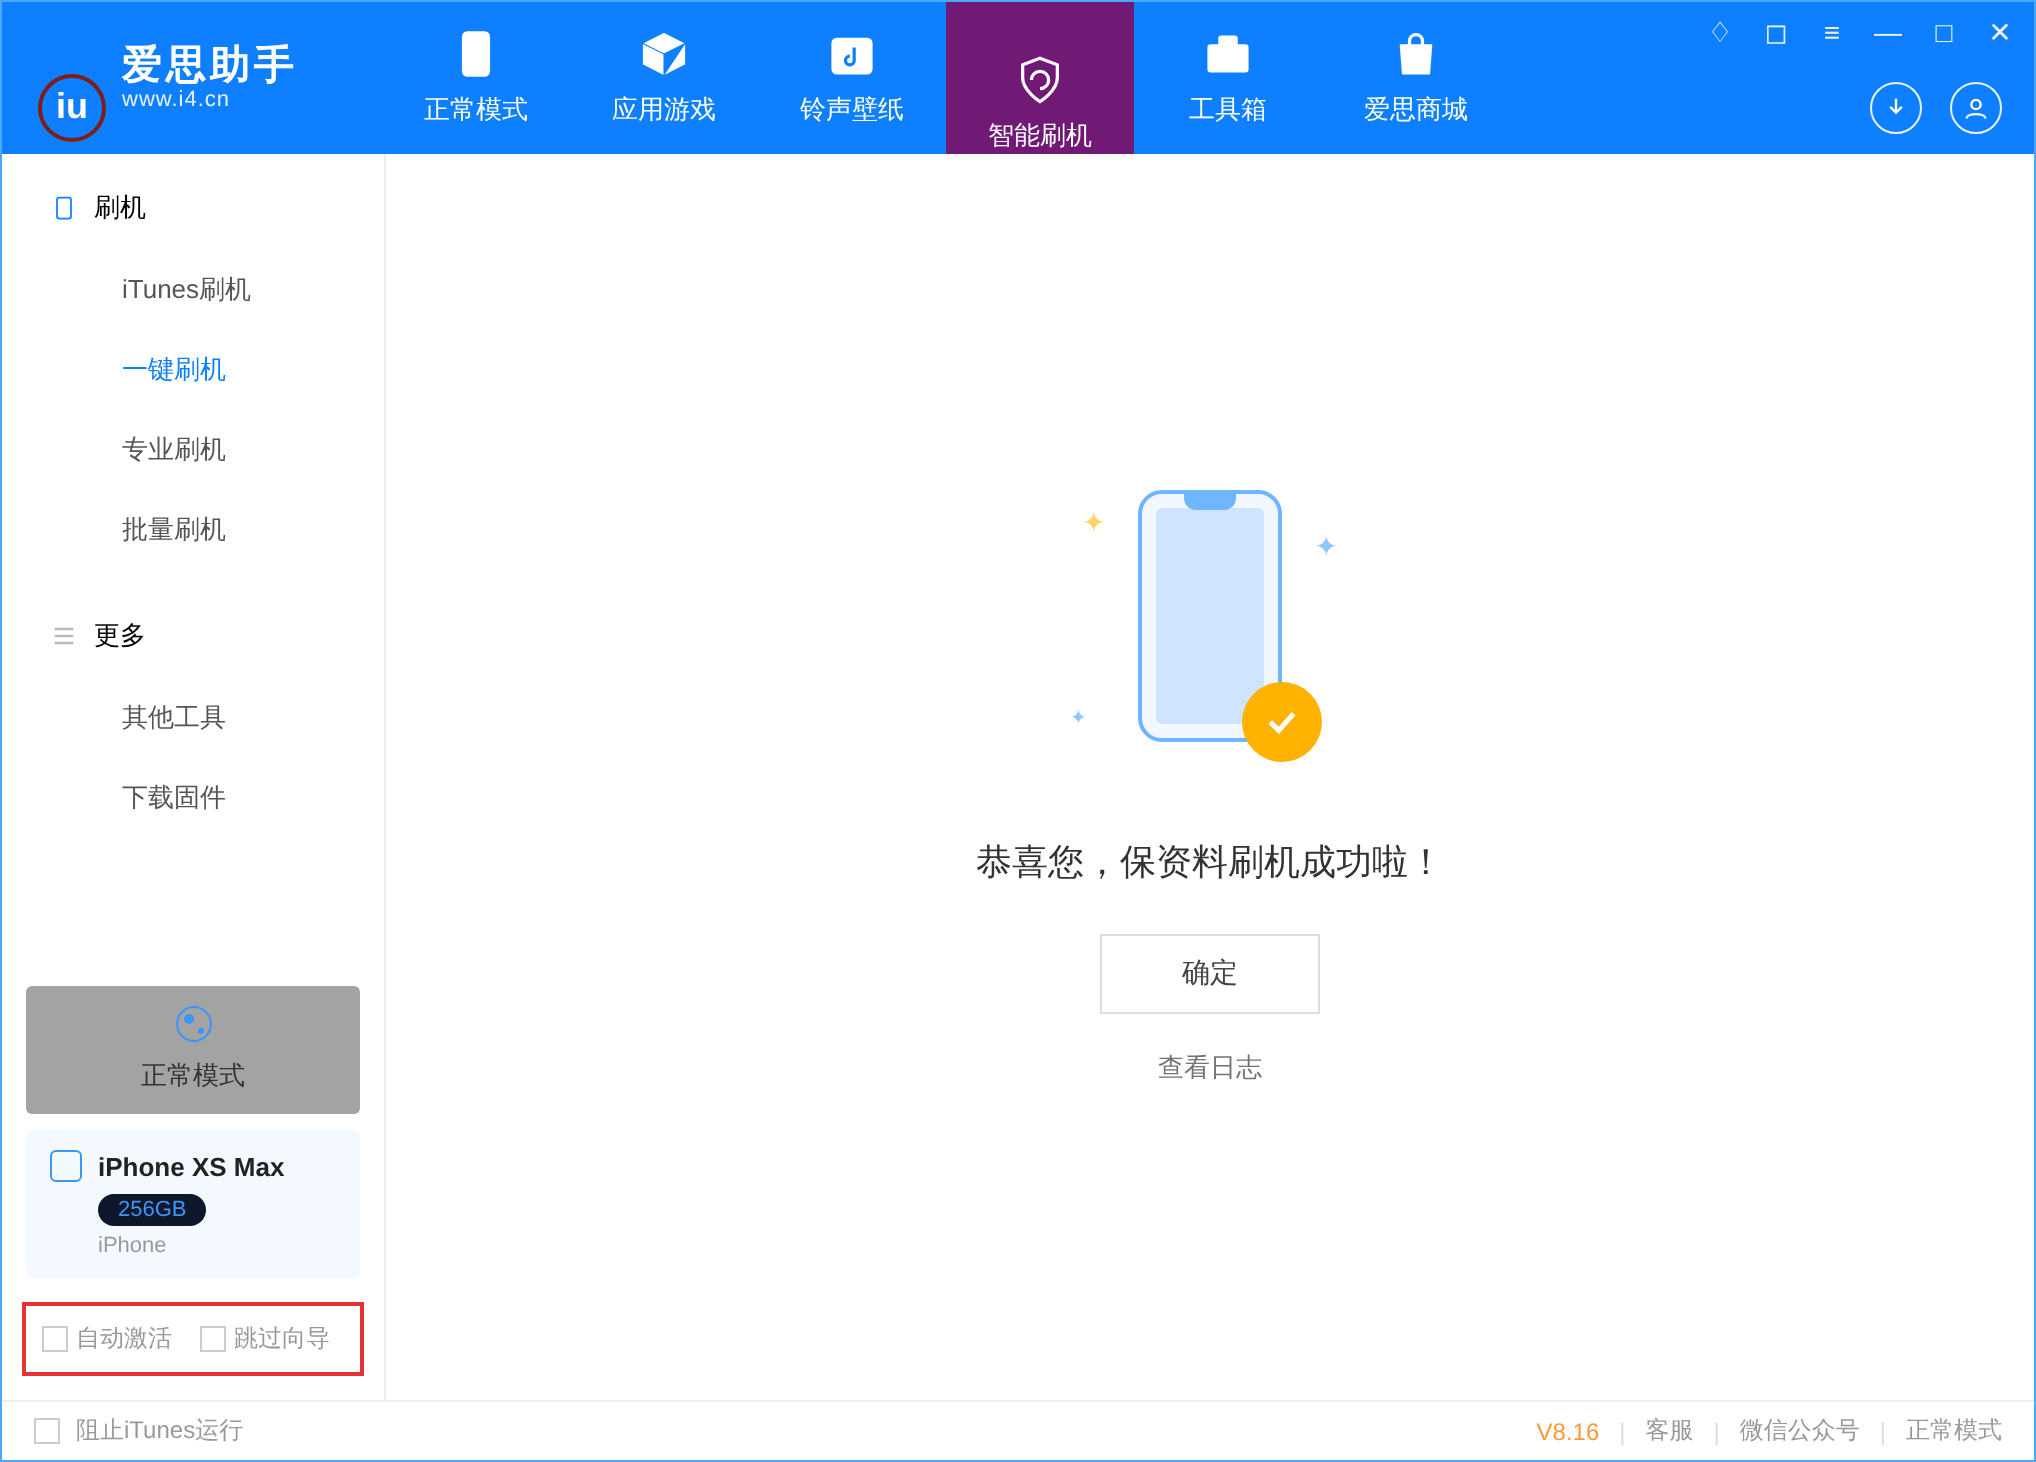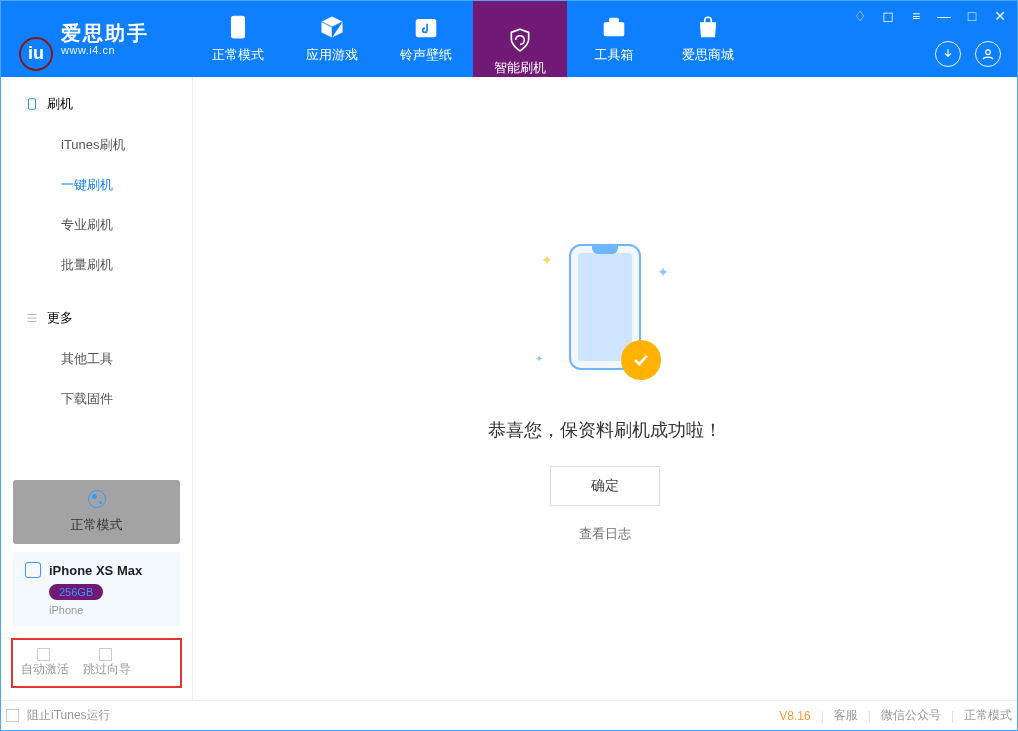--- a/index.html
+++ b/index.html
@@ -39,26 +39,26 @@
 .sb-status { margin: 12px 12px 8px 12px; background: #a3a3a3; border-radius: 3px; padding: 10px 12px; display: flex; align-items: center; gap: 8px; color: #333; font-size: 13px; flex-direction: column; }
 .sb-status-icon { width: 18px; height: 18px; border: 1.5px solid #3a97ff; border-radius: 50%; position: relative; }
 .sb-status-icon::before, .sb-status-icon::after { content: ""; position: absolute; background: #3a97ff; border-radius: 50%; }
 .sb-status-icon::before { width: 5px; height: 5px; left: 3px; top: 3px; }
 .sb-status-icon::after { width: 3px; height: 3px; right: 3px; bottom: 3px; }
 
 .sb-device { margin: 0 12px 12px 12px; background: #f4f9ff; border-radius: 3px; padding: 10px 12px; }
 .sb-device-row { display: flex; align-items: center; gap: 8px; }
 .sb-phone-icon { width: 16px; height: 16px; border: 1.5px solid #3a97ff; border-radius: 3px; }
 .sb-device-name { font-weight: bold; color: #222; font-size: 13px; }
-.sb-device-cap { display: inline-block; margin-top: 6px; margin-left: 24px; background: #701a75; color: #3a97ff; font-size: 11px; padding: 2px 10px; border-radius: 10px; text-align: center; }
+.sb-device-cap { display: inline-block; margin-top: 6px; margin-left: 24px; background: #0f172a; color: #3a97ff; font-size: 11px; padding: 2px 10px; border-radius: 10px; text-align: center; }
 .sb-device-type { margin-left: 24px; margin-top: 4px; font-size: 11px; color: #999; }
 
 .sb-options { border: 2px solid #e63333; margin: 0 10px 12px 10px; padding: 8px 8px; display: flex; align-items: center; gap: 14px; font-size: 12px; color: #999; }
 .checkbox { width: 13px; height: 13px; border: 1px solid #ccc; display: inline-block; margin-right: 4px; vertical-align: middle; }
-.opt { display: flex; align-items: center; cursor: pointer; flex-direction: column; }
+.opt { display: flex; align-items: center; cursor: pointer; }
 
 .sb-spacer { flex: 1; }
 
 
 .main { flex: 1; display: flex; flex-direction: column; align-items: center; justify-content: center; position: relative; }
 .success-area { text-align: center; }
 .phone-illus { width: 200px; height: 160px; margin: 0 auto 24px; position: relative; }
 .phone-body { width: 72px; height: 126px; border: 2px solid #70b5ff; border-radius: 12px; position: absolute; left: 64px; top: 10px; background: #f1f7ff; }
 .phone-body::before { content: ""; position: absolute; left: 7px; right: 7px; top: 7px; bottom: 7px; background: #cfe5ff; border-radius: 3px; }
 .phone-notch { position: absolute; top: -1px; left: 50%; transform: translateX(-50%); width: 26px; height: 9px; background: #70b5ff; border-radius: 0 0 6px 6px; }
@@ -67,21 +67,21 @@
 .sparkle { position: absolute; color: #ffd466; font-size: 14px; }
 .sparkle.s1 { left: 36px; top: 18px; }
 .sparkle.s2 { right: 36px; top: 30px; color: #8fc8ff; }
 .sparkle.s3 { left: 30px; bottom: 30px; color: #8fc8ff; font-size: 10px; }
 
 .success-text { font-size: 18px; color: #333; margin-bottom: 24px; }
 .ok-btn { border: 1px solid #ddd; background: #fff; padding: 10px 40px; font-size: 14px; color: #444; cursor: pointer; margin-bottom: 18px; }
 .view-log { color: #737373; font-size: 13px; text-decoration: none; cursor: pointer; }
 
 
-.footer { height: 30px; border-top: 1px solid #eee; display: flex; align-items: center; padding: 0 5px; font-size: 12px; color: #999; }
+.footer { height: 30px; border-top: 1px solid #eee; display: flex; align-items: center; padding: 0 16px; font-size: 12px; color: #999; }
 .footer-left { display: flex; align-items: center; gap: 4px; }
 .footer-right { margin-left: auto; display: flex; align-items: center; gap: 10px; }
 .footer-right span { cursor: pointer; }
 .divider { color: #ddd; }
 </style>
 </head>
 <body>
 
 <div class="header">
   <div class="logo-area">

